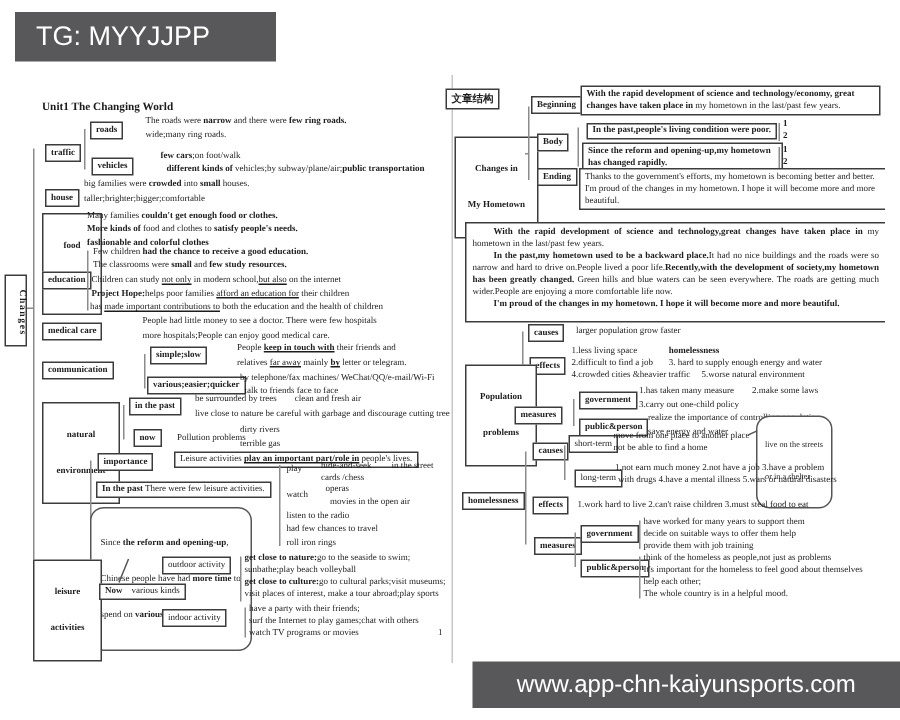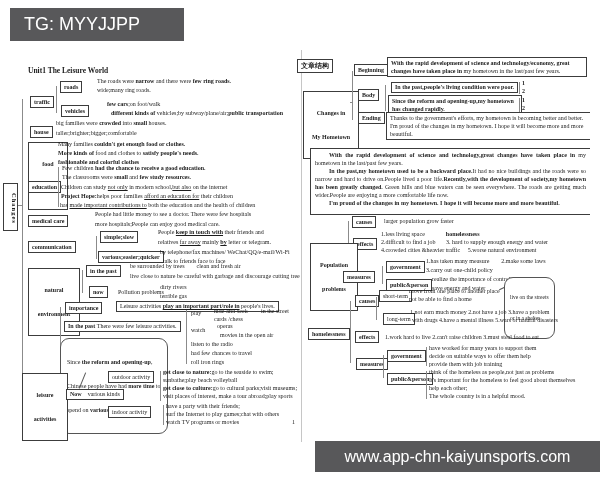--- a/index.html
+++ b/index.html
@@ -29,21 +29,21 @@
 
 <div class="badge" style="left:10px;top:8px;width:160px;height:33px;font-size:18px;padding-left:14px">
   <span>TG: MYYJJPP</span>
 </div>
 <div class="badge" style="left:315px;top:441px;width:285px;height:31px;font-size:16px;justify-content:center">
   <span>www.app-chn-kaiyunsports.com</span>
 </div>
 <div class="ln" style="left:301px;top:50px;width:1px;height:392px;background:#c6c6c6"></div>
 
 <div class="page" style="left:0;top:55px;width:300px;height:390px">
-  <div class="title" style="left:28px;top:11px">Unit1 The Leisure World</div>
+  <div class="title" style="left:28px;top:11px">Unit1 The Changing World</div>
 
   <div class="ln" style="left:22px;top:44px;width:1px;height:282px"></div>
   <div class="box" style="left:3px;top:128px;width:13px;height:44px;padding:1px 0">
     <span class="vtext">Changes</span>
   </div>
   <div class="ln" style="left:18px;top:150px;width:4px;height:1px"></div>
 
   <div class="box" style="left:30px;top:41px">traffic</div>
   <div class="ln" style="left:56px;top:31px;width:1px;height:27px"></div>
   <div class="box" style="left:60px;top:26px">roads</div>

